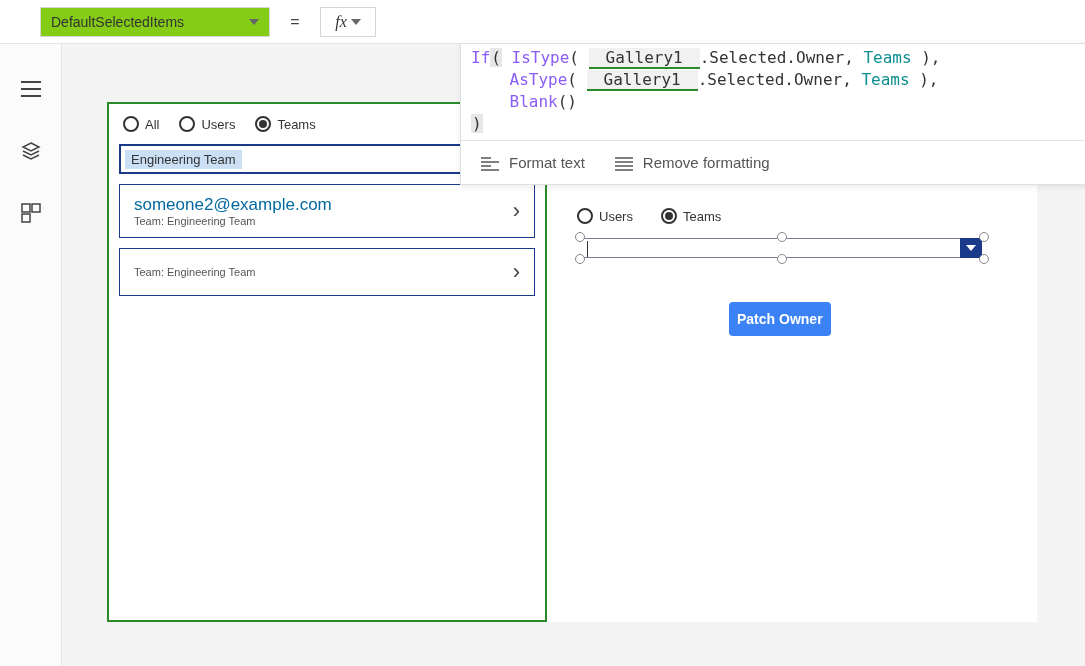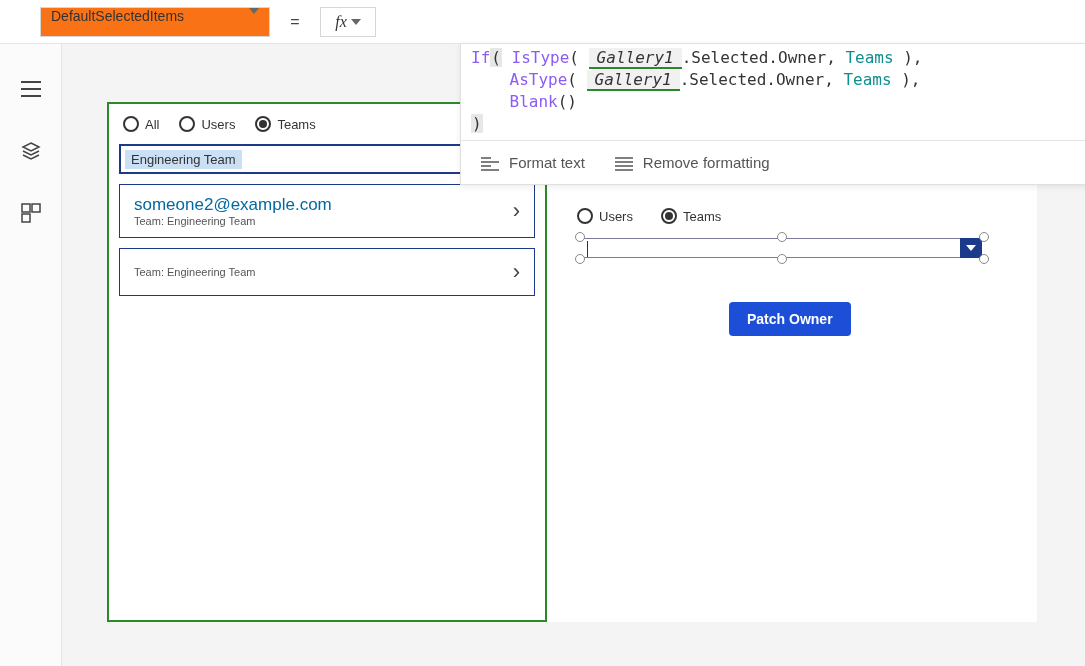--- a/index.html
+++ b/index.html
@@ -1,33 +1,33 @@
 <!DOCTYPE html>
 <html><head>
 <meta charset="utf-8">
 <style>
 html,body{margin:0;padding:0;font-family:"Segoe UI",Arial,sans-serif;background:#fff;color:#333;font-size:14px;width:1085px;height:666px;overflow:hidden}
 *{box-sizing:border-box}
 .topbar{height:44px;border-bottom:1px solid #e5e5e5;display:flex;align-items:center;padding-left:40px}
-.prop-select{width:230px;height:30px;border:1px solid #d6d6d6;background:#f97316;display:flex;align-items:flex-start;justify-content:space-between;padding:0 10px;font-size:14px;color:#333;cursor:pointer}
+.prop-select{width:230px;height:30px;border:1px solid #d6d6d6;background:#84cc16;display:flex;align-items:center;justify-content:space-between;padding:0 10px;font-size:14px;color:#333;cursor:pointer}
 .chevdown{width:0;height:0;border-left:5px solid transparent;border-right:5px solid transparent;border-top:6px solid #666}
 .eq{width:30px;text-align:center;font-size:16px;color:#444;margin:0 10px}
 .fxbox{width:56px;height:30px;border:1px solid #d6d6d6;display:flex;align-items:center;justify-content:center;gap:4px;cursor:pointer}
 .fxtxt{font-style:italic;font-size:16px;font-family:"Segoe UI",serif}
 .main{display:flex;height:622px}
 .leftnav{width:62px;background:#fbfbfb;border-right:1px solid #e5e5e5;display:flex;flex-direction:column;align-items:center;padding-top:34px;gap:40px}
 .navicon{width:22px;height:22px;display:flex;align-items:center;justify-content:center;color:#444;cursor:pointer}
 .canvaswrap{flex:1;background:#f4f4f4;position:relative}
 .canvas{position:absolute;left:45px;top:58px;width:930px;height:520px;background:#fff}
 
 .formulapop{position:absolute;left:398px;top:-1px;width:700px;background:#fff;border:1px solid #e0e0e0;box-shadow:0 2px 6px rgba(0,0,0,0.08);z-index:10}
 .code{font-family:Consolas,Menlo,monospace;font-size:16px;line-height:22px;padding:3px 10px 5px 10px;white-space:pre;color:#333}
 .kw{color:#8b5cf6}
 .teal{color:#0d8f8f}
-.gal{background:#f1f1f1;border-bottom:2px solid #2a8a2a;font-style:italic;padding:0 8px}
+.gal{background:#f1f1f1;border-bottom:2px solid #2a8a2a;padding:0 17px}
 .bracket{background:#e7e7e7;padding:0 1px}
 .fbar{height:44px;border-top:1px solid #e5e5e5;display:flex;align-items:center;gap:30px;padding-left:20px;font-size:15px;color:#555}
 .fbtn{display:flex;align-items:flex-end;gap:10px;cursor:pointer}
 
 .gallery{position:absolute;left:0;top:0;width:440px;height:520px;border:2px solid #2a8a2a}
 .radios{display:flex;align-items:center;gap:6px;padding:12px 14px}
 .radio{display:flex;align-items:center;gap:6px;margin-right:14px;cursor:pointer;font-size:13px}
 .rcirc{width:16px;height:16px;border:2px solid #333;border-radius:50%;display:flex;align-items:center;justify-content:center}
 .rdot{width:8px;height:8px;background:#333;border-radius:50%}
 .combo{margin:0 10px;height:30px;border:2px solid #1b3a8a;display:flex;align-items:center;justify-content:space-between;cursor:pointer}
@@ -38,21 +38,21 @@
 .item .t1{font-size:17px;color:#0369a1}
 .item .t2{font-size:11px;color:#555}
 .chevr{font-size:22px;color:#444}
 
 .rradios{position:absolute;left:470px;top:106px;display:flex;gap:14px}
 .selcombo{position:absolute;left:460px;top:130px;width:430px;height:32px}
 .selcombo .bar{position:absolute;left:15px;right:15px;top:6px;height:20px;border-top:1px solid #7a7a9a;border-bottom:1px solid #7a7a9a}
 .selcombo .dd2{position:absolute;right:15px;top:6px;width:22px;height:20px;background:#1b3a8a;display:flex;align-items:center;justify-content:center}
 .cursor{position:absolute;left:20px;top:9px;width:1px;height:16px;background:#333}
 .handle{width:10px;height:10px;border:1px solid #888;background:#fff;border-radius:50%;position:absolute}
-.patchbtn{position:absolute;left:622px;top:200px;background:#1d4ed8;color:#fff;border:none;border-radius:4px;padding:9px 18px;font-size:14px;font-weight:600;cursor:pointer}
+.patchbtn{position:absolute;left:622px;top:200px;background:#3b82f6;color:#fff;border:none;border-radius:4px;padding:9px 8px;font-size:14px;font-weight:600;cursor:pointer}
 svg{display:block}
 </style>
 </head>
 <body>
 
 <div class="topbar">
   <div class="prop-select">
     <span>DefaultSelectedItems</span>
     <span class="chevdown"></span>
   </div>

